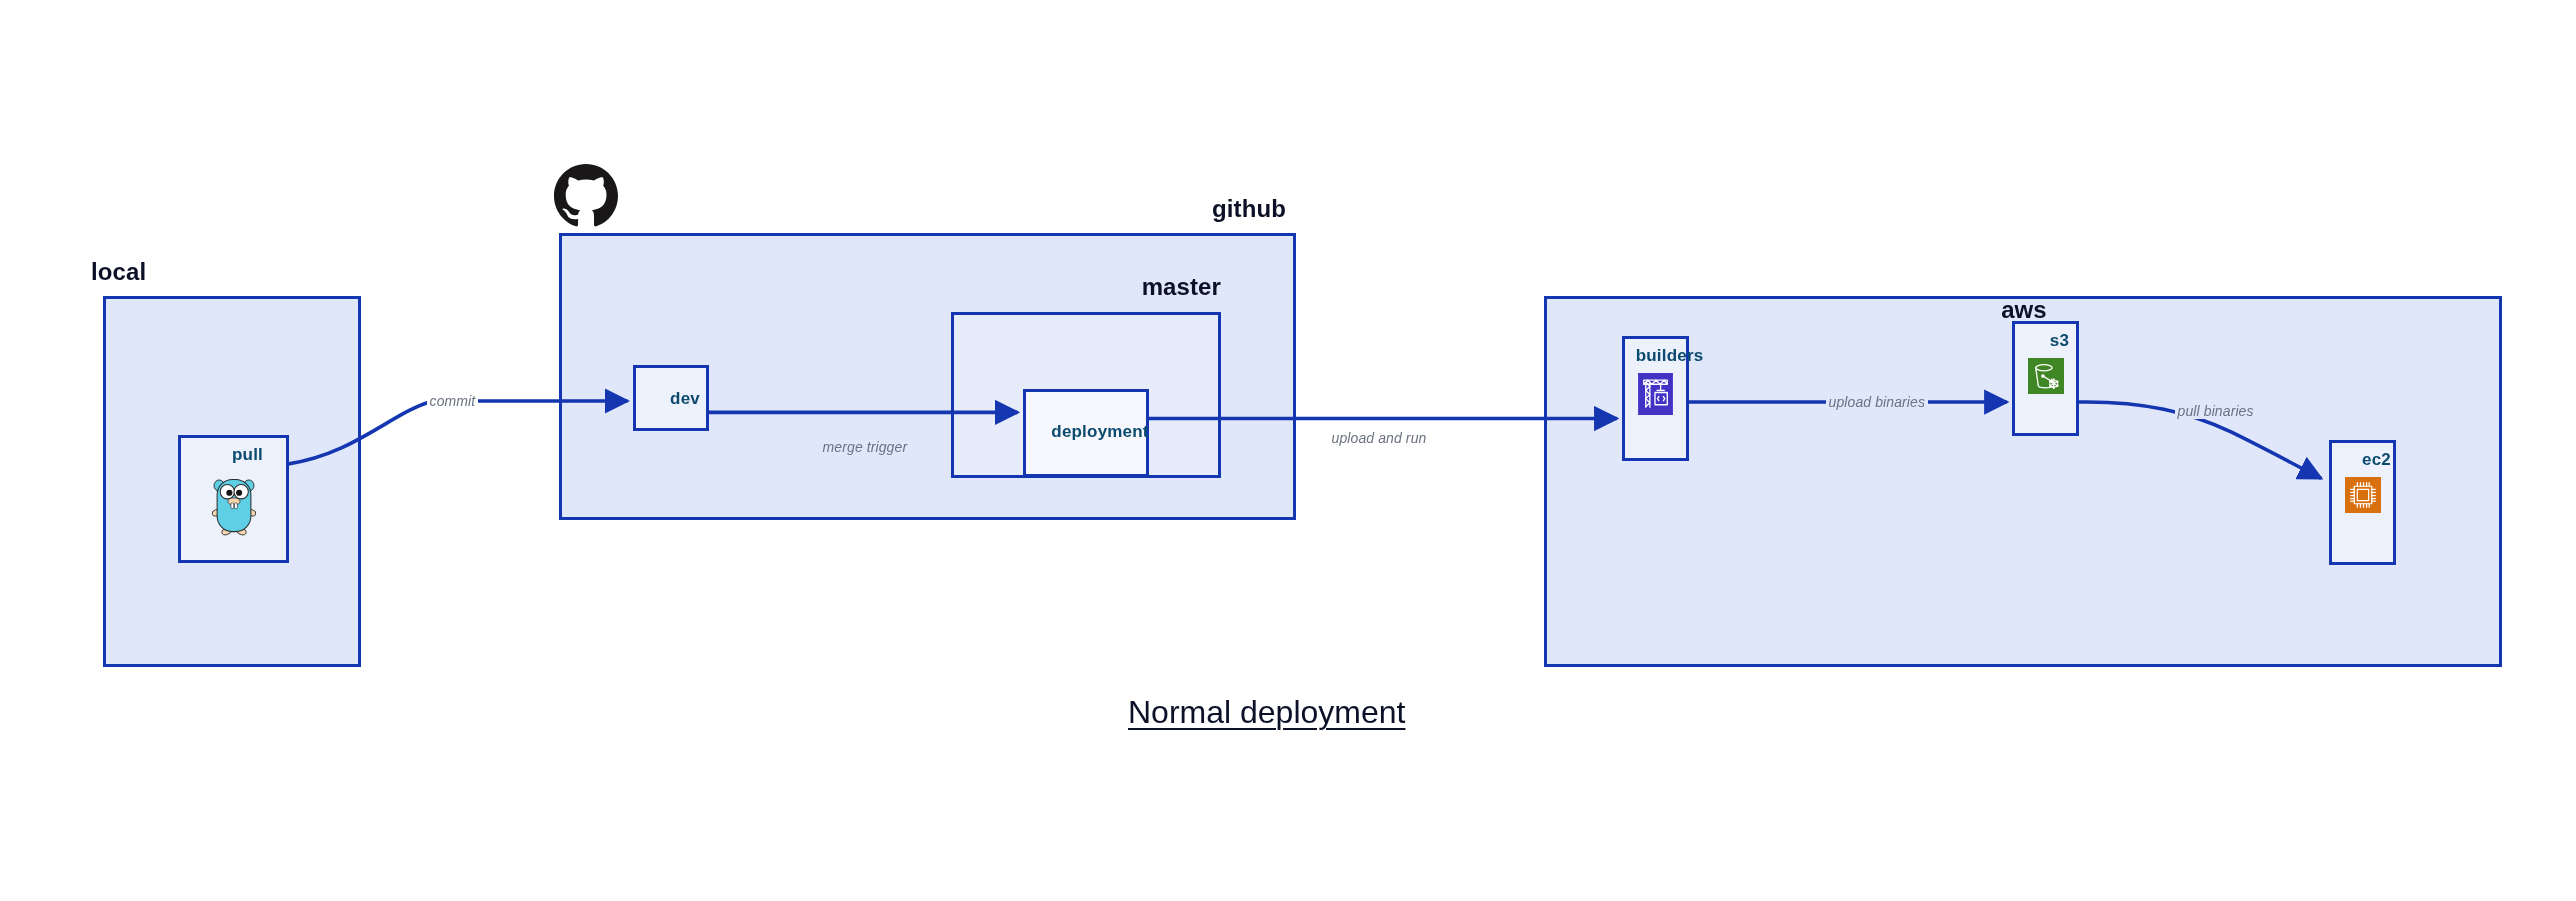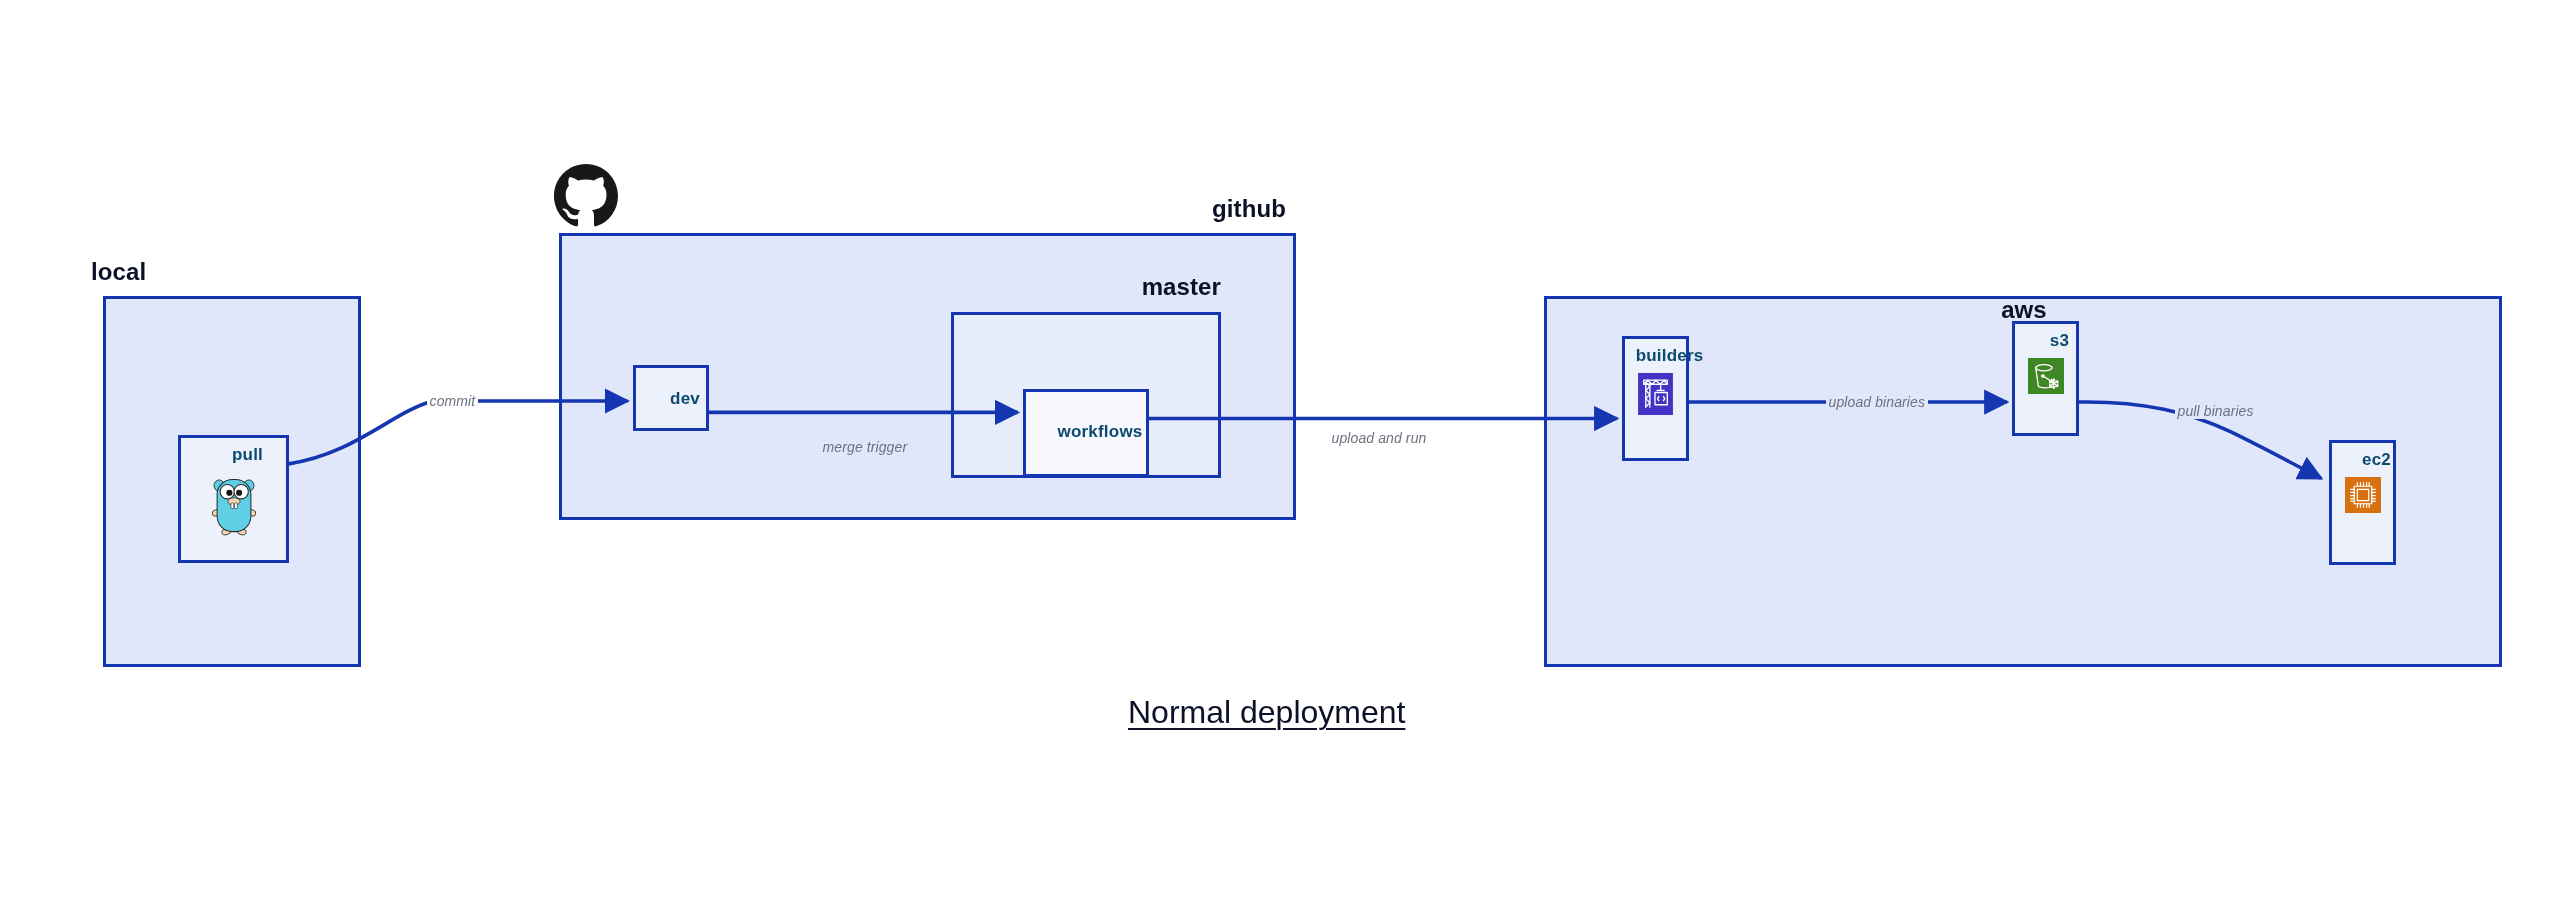--- a/index.html
+++ b/index.html
@@ -138,21 +138,21 @@
   <div class="cluster" style="left:559px; top:233px; width:737px; height:287px;"></div>
 
   <div class="node" style="left:633px; top:365px; width:76px; height:66px;">
     <div class="node-label" style="margin-top:20.6px;">dev</div>
   </div>
 
   <div class="cluster-label" style="left:951px; top:273px; width:270px; text-align:right;">master</div>
   <div class="cluster" style="left:951px; top:312px; width:270px; height:166px; background:#E7ECFB;"></div>
 
   <div class="node" style="left:1023px; top:389px; width:126px; height:88px; background:#F6F8FE;">
-    <div class="node-label" style="margin-top:30px;">workflows</div>
+    <div class="node-label" style="margin-top:30px;">deployment</div>
   </div>
 
   <div class="cluster-label" style="left:1546px; top:258px; width:956px; text-align:center;margin-top:38px;">aws</div>
   <div class="cluster" style="left:1544px; top:296px; width:958px; height:371px;"></div>
 
   <div class="node" style="left:1622px; top:336px; width:67px; height:125px;">
     <div class="node-label">builders</div>
     <span class="node-icon">
       <svg width="35" height="42" viewBox="0 0 68 82" xmlns="http://www.w3.org/2000/svg">
         <rect width="68" height="82" fill="#4233C4"></rect>

